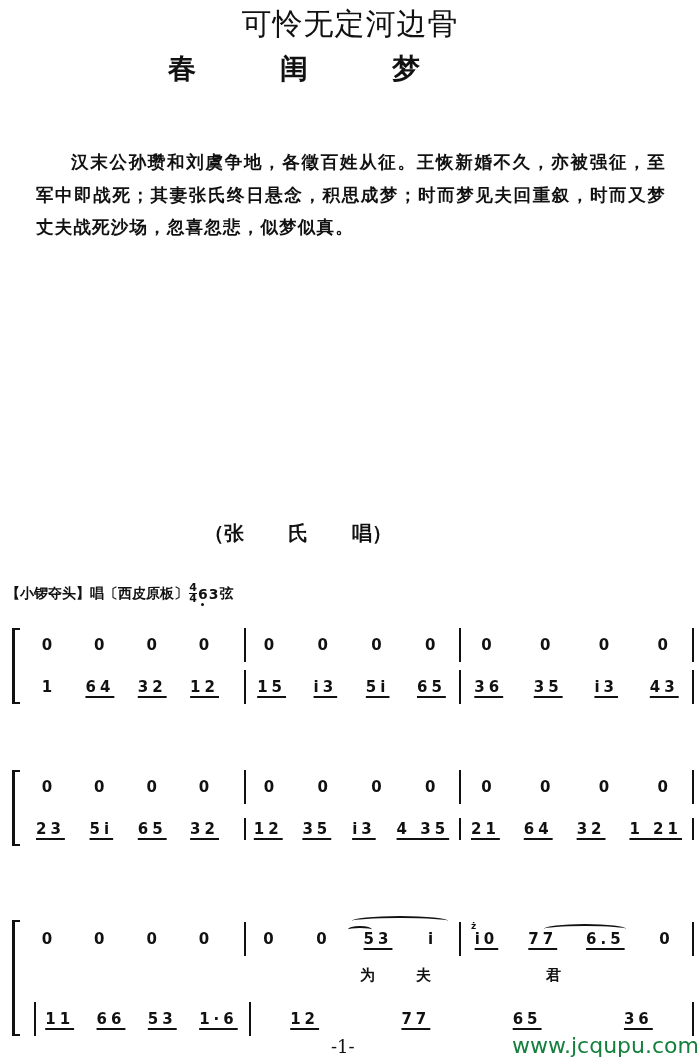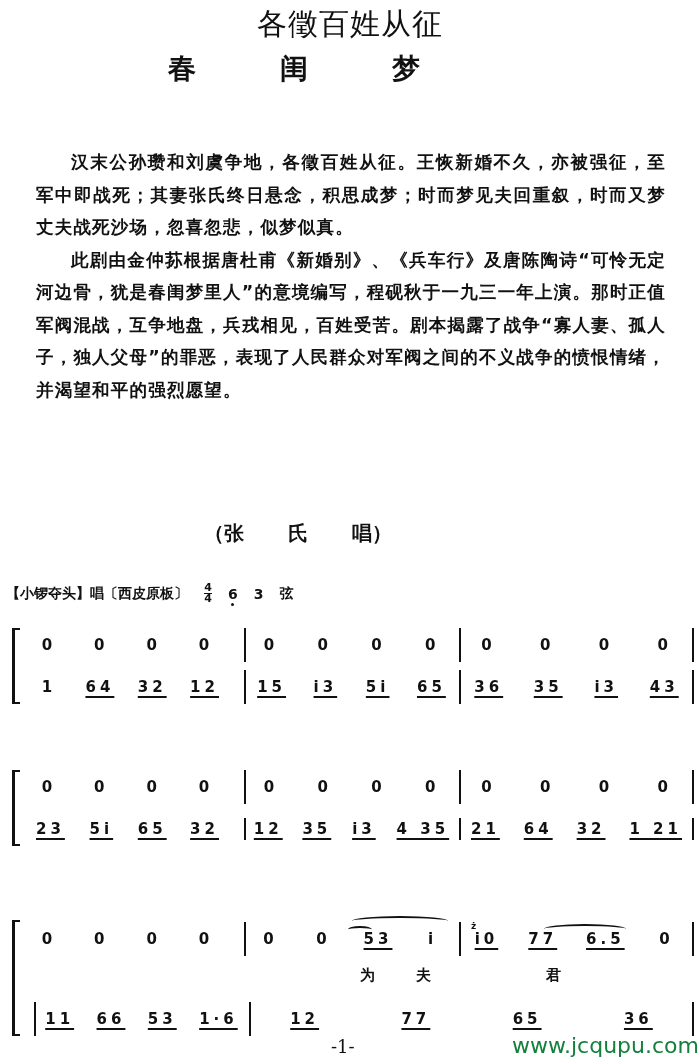--- a/index.html
+++ b/index.html
@@ -8,21 +8,21 @@
   .book-title { position: absolute; left: 0; width: 700px; top: 4px; text-align: center;
          font-family: "DejaVu Serif", "Liberation Serif", serif; font-size: 30px; letter-spacing: 1px; }
   .play-title { position: absolute; left: 0; width: 588px; top: 50px; text-align: center;
          font-family: "DejaVu Serif", "Liberation Serif", serif; font-size: 28px; font-weight: bold; }
   .play-title span { display: inline-block; margin: 0 42px; }
   .intro { position: absolute; left: 36px; top: 146px; width: 630px; font-size: 17.5px; font-weight: bold;
          line-height: 32.5px; letter-spacing: 1.2px; }
   .intro p { margin: 0; text-indent: 2em; text-align: justify; }
   .singer { position: absolute; left: 0; width: 596px; top: 520px; text-align: center; font-size: 20px; font-weight: bold; }
   .singer span { display: inline-block; margin: 0 22px; }
-  .tempo { position: absolute; left: 6px; top: 583px; font-size: 14px; font-weight: bold; display: flex; align-items: center; gap: 16px; }
+  .tempo { position: absolute; left: 6px; top: 583px; font-size: 14px; font-weight: bold; display: flex; align-items: center; gap: 1px; }
   .timesig { display: inline-flex; flex-direction: column; align-items: center; font-size: 11px; line-height: 10px; }
   .timesig .bar { width: 8px; border-top: 1px solid #111; }
   .note-dot-below { position: relative; display: inline-block; }
   .note-dot-below::after { content: ""; position: absolute; left: 50%; bottom: -4px; width: 3px; height: 3px; margin-left: -1.5px; background: #111; border-radius: 50%; }
 
   .system { position: absolute; left: 12px; width: 680px; }
   .bracket { position: absolute; left: 0; width: 5px; border-left: 3px solid #111; border-top: 2px solid #111; border-bottom: 2px solid #111; }
   .row { position: absolute; left: 22px; width: 660px; height: 30px; display: flex; }
   .measure { flex: 1; display: flex; align-items: center; justify-content: space-around; position: relative;
              font-weight: bold; font-size: 15px; }
@@ -36,28 +36,27 @@
   .lyrics { position: absolute; left: 22px; width: 660px; height: 24px; font-weight: bold; font-size: 15px; }
   .lyric { position: absolute; top: 0; }
   .page-num { position: absolute; left: 331px; top: 1036px; font-family: "DejaVu Serif", "Liberation Serif", serif; font-size: 18px; }
   .watermark { position: absolute; left: 512px; top: 1033px; font-size: 22px; color: #15803d; }
   .slur { position: absolute; border-top: 2px solid #111; border-radius: 50% 50% 0 0; height: 8px; }
   .grace { position: absolute; font-size: 9px; font-weight: bold; line-height: 8px; }
 </style>
 </head>
 <body>
 
-<div class="book-title">各徵百姓从征</div>
+<div class="book-title">可怜无定河边骨</div>
 <div class="play-title">
   <span>春</span><span>闺</span><span>梦</span>
 </div>
 
 <div class="intro">
   <p>汉末公孙瓒和刘虞争地，各徵百姓从征。王恢新婚不久，亦被强征，至军中即战死；其妻张氏终日悬念，积思成梦；时而梦见夫回重叙，时而又梦丈夫战死沙场，忽喜忽悲，似梦似真。</p>
-  <p>此剧由金仲荪根据唐杜甫《新婚别》、《兵车行》及唐陈陶诗“可怜无定河边骨，犹是春闺梦里人”的意境编写，程砚秋于一九三一年上演。那时正值军阀混战，互争地盘，兵戎相见，百姓受苦。剧本揭露了战争“寡人妻、孤人子，独人父母”的罪恶，表现了人民群众对军阀之间的不义战争的愤恨情绪，并渴望和平的强烈愿望。</p>
 </div>
 
 <div class="singer">
   <span>（张</span><span>氏</span><span>唱）</span>
 </div>
 
 <div class="tempo">
   <span>【小锣夺头】唱〔西皮原板〕</span>
   <span class="timesig">
     <span>4</span>

